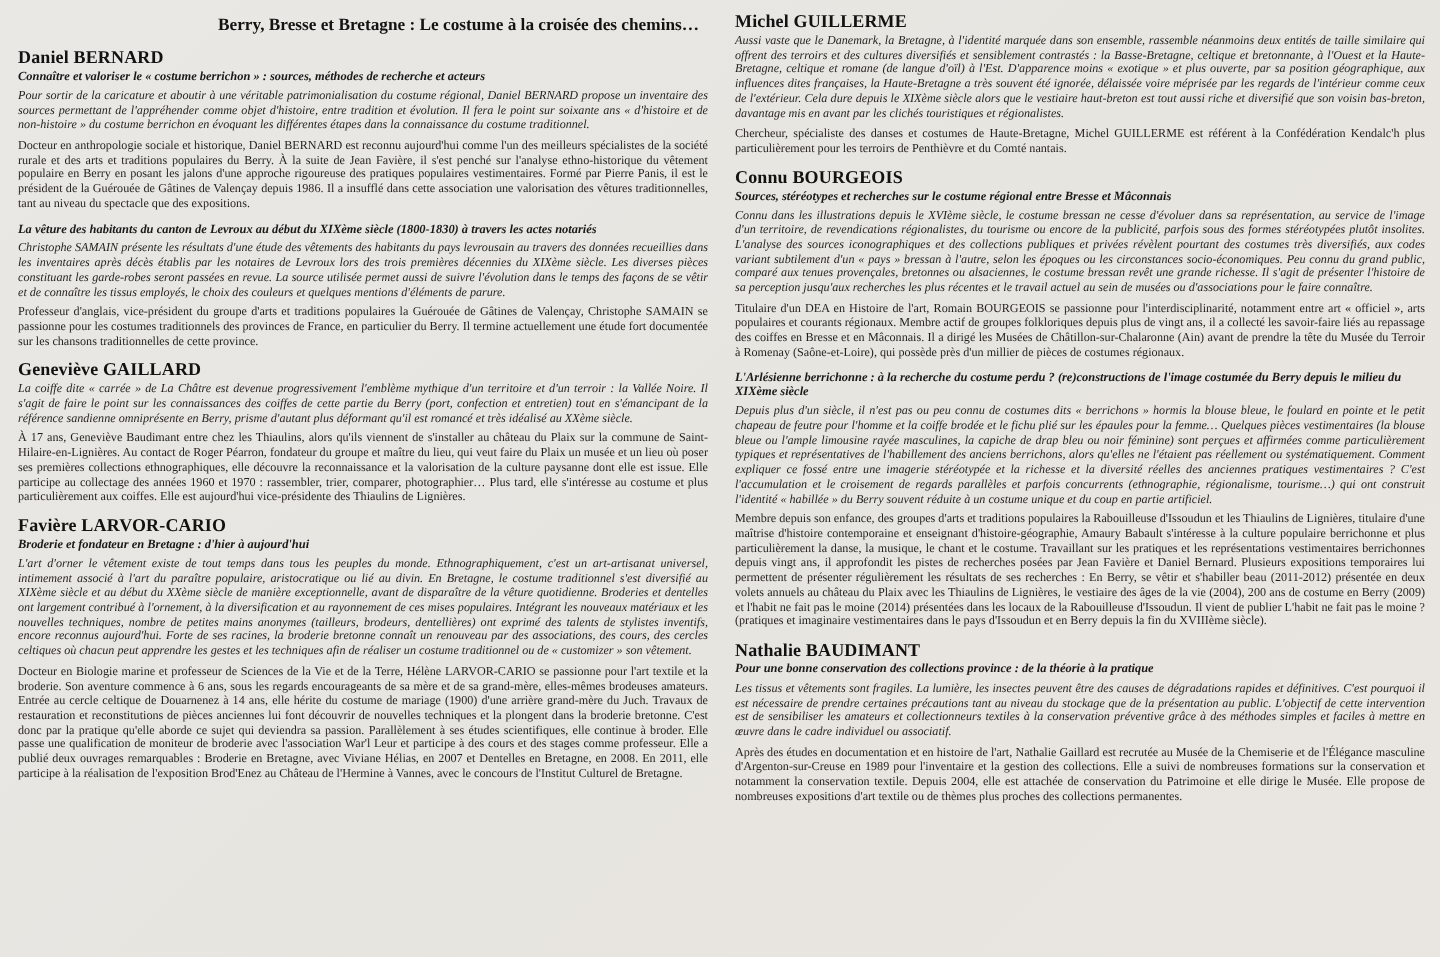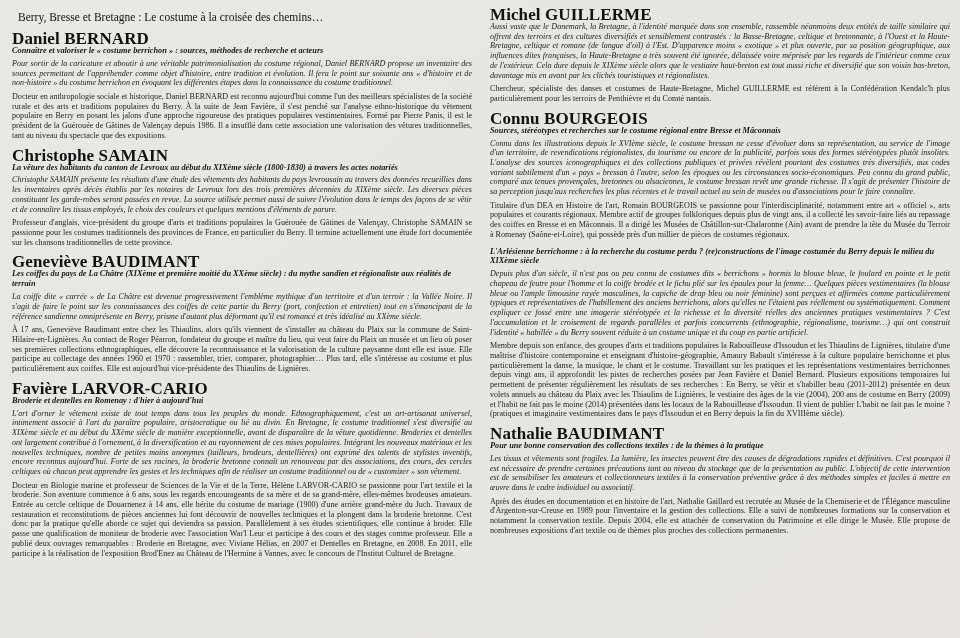--- a/index.html
+++ b/index.html
@@ -14,31 +14,31 @@
     background: linear-gradient(135deg, #eae8e4 0%, #e7e5e0 55%, #e9e6e1 100%);
     box-sizing: border-box;
     padding: 8px 10px 6px 12px;
     display: flex;
     gap: 18px;
     overflow: hidden;
     color: #1d1c1a;
   }
   .col { width: 460px; flex: 0 0 460px; }
   .doc-title {
-    text-align: left;
-    font-weight: normal;
+    text-align: right;
+    font-weight: bold;
     font-size: 11.5px;
     line-height: 14px;
     margin: 2px 6px 8px 6px;
     color: #141312;
   }
   .section { margin-bottom: 7px; }
   .speaker {
     font-weight: bold;
-    font-size: 17px;
+    font-size: 12px;
     line-height: 13px;
     margin: 8px 0 1px 0;
     color: #131211;
     letter-spacing: 0.1px;
   }
   .talk-title {
     font-weight: bold;
     font-style: italic;
     font-size: 8.3px;
     line-height: 9.9px;
@@ -66,36 +66,34 @@
     </div>
 
     <div class="section first-section">
       <div class="speaker">Daniel BERNARD</div>
       <div class="talk-title">Connaître et valoriser le « costume berrichon » : sources, méthodes de recherche et acteurs</div>
       <p class="abstract">Pour sortir de la caricature et aboutir à une véritable patrimonialisation du costume régional, Daniel BERNARD propose un inventaire des sources permettant de l'appréhender comme objet d'histoire, entre tradition et évolution. Il fera le point sur soixante ans « d'histoire et de non-histoire » du costume berrichon en évoquant les différentes étapes dans la connaissance du costume traditionnel.</p>
       <p class="bio">Docteur en anthropologie sociale et historique, Daniel BERNARD est reconnu aujourd'hui comme l'un des meilleurs spécialistes de la société rurale et des arts et traditions populaires du Berry. À la suite de Jean Favière, il s'est penché sur l'analyse ethno-historique du vêtement populaire en Berry en posant les jalons d'une approche rigoureuse des pratiques populaires vestimentaires. Formé par Pierre Panis, il est le président de la Guérouée de Gâtines de Valençay depuis 1986. Il a insufflé dans cette association une valorisation des vêtures traditionnelles, tant au niveau du spectacle que des expositions.</p>
     </div>
 
     <div class="section">
-      <div class="speaker">Christophe SAMAIN</div>
       <div class="talk-title">La vêture des habitants du canton de Levroux au début du XIXème siècle (1800-1830) à travers les actes notariés</div>
       <p class="abstract">Christophe SAMAIN présente les résultats d'une étude des vêtements des habitants du pays levrousain au travers des données recueillies dans les inventaires après décès établis par les notaires de Levroux lors des trois premières décennies du XIXème siècle. Les diverses pièces constituant les garde-robes seront passées en revue. La source utilisée permet aussi de suivre l'évolution dans le temps des façons de se vêtir et de connaître les tissus employés, le choix des couleurs et quelques mentions d'éléments de parure.</p>
       <p class="bio">Professeur d'anglais, vice-président du groupe d'arts et traditions populaires la Guérouée de Gâtines de Valençay, Christophe SAMAIN se passionne pour les costumes traditionnels des provinces de France, en particulier du Berry. Il termine actuellement une étude fort documentée sur les chansons traditionnelles de cette province.</p>
     </div>
 
     <div class="section">
-      <div class="speaker">Geneviève BAUDIMANT</div>
-      <div class="talk-title">Les coiffes du pays de La Châtre (XIXème et première moitié du XXème siècle) : du mythe sandien et régionaliste aux réalités de terrain</div>
+      <div class="speaker">Geneviève GAILLARD</div>
       <p class="abstract">La coiffe dite « carrée » de La Châtre est devenue progressivement l'emblème mythique d'un territoire et d'un terroir : la Vallée Noire. Il s'agit de faire le point sur les connaissances des coiffes de cette partie du Berry (port, confection et entretien) tout en s'émancipant de la référence sandienne omniprésente en Berry, prisme d'autant plus déformant qu'il est romancé et très idéalisé au XXème siècle.</p>
       <p class="bio">À 17 ans, Geneviève Baudimant entre chez les Thiaulins, alors qu'ils viennent de s'installer au château du Plaix sur la commune de Saint-Hilaire-en-Lignières. Au contact de Roger Péarron, fondateur du groupe et maître du lieu, qui veut faire du Plaix un musée et un lieu où poser ses premières collections ethnographiques, elle découvre la reconnaissance et la valorisation de la culture paysanne dont elle est issue. Elle participe au collectage des années 1960 et 1970 : rassembler, trier, comparer, photographier… Plus tard, elle s'intéresse au costume et plus particulièrement aux coiffes. Elle est aujourd'hui vice-présidente des Thiaulins de Lignières.</p>
     </div>
 
     <div class="section">
       <div class="speaker">Favière LARVOR-CARIO</div>
-      <div class="talk-title">Broderie et dentelles en Romenay : d'hier à aujourd'hui</div>
+      <div class="talk-title">Broderie et fondateur en Bretagne : d'hier à aujourd'hui</div>
       <p class="abstract">L'art d'orner le vêtement existe de tout temps dans tous les peuples du monde. Ethnographiquement, c'est un art-artisanat universel, intimement associé à l'art du paraître populaire, aristocratique ou lié au divin. En Bretagne, le costume traditionnel s'est diversifié au XIXème siècle et au début du XXème siècle de manière exceptionnelle, avant de disparaître de la vêture quotidienne. Broderies et dentelles ont largement contribué à l'ornement, à la diversification et au rayonnement de ces mises populaires. Intégrant les nouveaux matériaux et les nouvelles techniques, nombre de petites mains anonymes (tailleurs, brodeurs, dentellières) ont exprimé des talents de stylistes inventifs, encore reconnus aujourd'hui. Forte de ses racines, la broderie bretonne connaît un renouveau par des associations, des cours, des cercles celtiques où chacun peut apprendre les gestes et les techniques afin de réaliser un costume traditionnel ou de « customizer » son vêtement.</p>
       <p class="bio">Docteur en Biologie marine et professeur de Sciences de la Vie et de la Terre, Hélène LARVOR-CARIO se passionne pour l'art textile et la broderie. Son aventure commence à 6 ans, sous les regards encourageants de sa mère et de sa grand-mère, elles-mêmes brodeuses amateurs. Entrée au cercle celtique de Douarnenez à 14 ans, elle hérite du costume de mariage (1900) d'une arrière grand-mère du Juch. Travaux de restauration et reconstitutions de pièces anciennes lui font découvrir de nouvelles techniques et la plongent dans la broderie bretonne. C'est donc par la pratique qu'elle aborde ce sujet qui deviendra sa passion. Parallèlement à ses études scientifiques, elle continue à broder. Elle passe une qualification de moniteur de broderie avec l'association War'l Leur et participe à des cours et des stages comme professeur. Elle a publié deux ouvrages remarquables : Broderie en Bretagne, avec Viviane Hélias, en 2007 et Dentelles en Bretagne, en 2008. En 2011, elle participe à la réalisation de l'exposition Brod'Enez au Château de l'Hermine à Vannes, avec le concours de l'Institut Culturel de Bretagne.</p>
     </div>
   </div>
 
   <div class="col">
     <div class="section first-section">
       <div class="speaker">Michel GUILLERME</div>
       <p class="abstract">Aussi vaste que le Danemark, la Bretagne, à l'identité marquée dans son ensemble, rassemble néanmoins deux entités de taille similaire qui offrent des terroirs et des cultures diversifiés et sensiblement contrastés : la Basse-Bretagne, celtique et bretonnante, à l'Ouest et la Haute-Bretagne, celtique et romane (de langue d'oïl) à l'Est. D'apparence moins « exotique » et plus ouverte, par sa position géographique, aux influences dites françaises, la Haute-Bretagne a très souvent été ignorée, délaissée voire méprisée par les regards de l'intérieur comme ceux de l'extérieur. Cela dure depuis le XIXème siècle alors que le vestiaire haut-breton est tout aussi riche et diversifié que son voisin bas-breton, davantage mis en avant par les clichés touristiques et régionalistes.</p>
       <p class="bio">Chercheur, spécialiste des danses et costumes de Haute-Bretagne, Michel GUILLERME est référent à la Confédération Kendalc'h plus particulièrement pour les terroirs de Penthièvre et du Comté nantais.</p>
@@ -109,19 +107,19 @@
     </div>
 
     <div class="section">
       <div class="talk-title">L'Arlésienne berrichonne : à la recherche du costume perdu ? (re)constructions de l'image costumée du Berry depuis le milieu du XIXème siècle</div>
       <p class="abstract">Depuis plus d'un siècle, il n'est pas ou peu connu de costumes dits « berrichons » hormis la blouse bleue, le foulard en pointe et le petit chapeau de feutre pour l'homme et la coiffe brodée et le fichu plié sur les épaules pour la femme… Quelques pièces vestimentaires (la blouse bleue ou l'ample limousine rayée masculines, la capiche de drap bleu ou noir féminine) sont perçues et affirmées comme particulièrement typiques et représentatives de l'habillement des anciens berrichons, alors qu'elles ne l'étaient pas réellement ou systématiquement. Comment expliquer ce fossé entre une imagerie stéréotypée et la richesse et la diversité réelles des anciennes pratiques vestimentaires ? C'est l'accumulation et le croisement de regards parallèles et parfois concurrents (ethnographie, régionalisme, tourisme…) qui ont construit l'identité « habillée » du Berry souvent réduite à un costume unique et du coup en partie artificiel.</p>
       <p class="bio">Membre depuis son enfance, des groupes d'arts et traditions populaires la Rabouilleuse d'Issoudun et les Thiaulins de Lignières, titulaire d'une maîtrise d'histoire contemporaine et enseignant d'histoire-géographie, Amaury Babault s'intéresse à la culture populaire berrichonne et plus particulièrement la danse, la musique, le chant et le costume. Travaillant sur les pratiques et les représentations vestimentaires berrichonnes depuis vingt ans, il approfondit les pistes de recherches posées par Jean Favière et Daniel Bernard. Plusieurs expositions temporaires lui permettent de présenter régulièrement les résultats de ses recherches : En Berry, se vêtir et s'habiller beau (2011-2012) présentée en deux volets annuels au château du Plaix avec les Thiaulins de Lignières, le vestiaire des âges de la vie (2004), 200 ans de costume en Berry (2009) et l'habit ne fait pas le moine (2014) présentées dans les locaux de la Rabouilleuse d'Issoudun. Il vient de publier L'habit ne fait pas le moine ? (pratiques et imaginaire vestimentaires dans le pays d'Issoudun et en Berry depuis la fin du XVIIIème siècle).</p>
     </div>
 
     <div class="section">
       <div class="speaker">Nathalie BAUDIMANT</div>
-      <div class="talk-title">Pour une bonne conservation des collections textiles : de la thèmes à la pratique</div>
+      <div class="talk-title">Pour une bonne conservation des collections province : de la théorie à la pratique</div>
       <p class="abstract">Les tissus et vêtements sont fragiles. La lumière, les insectes peuvent être des causes de dégradations rapides et définitives. C'est pourquoi il est nécessaire de prendre certaines précautions tant au niveau du stockage que de la présentation au public. L'objectif de cette intervention est de sensibiliser les amateurs et collectionneurs textiles à la conservation préventive grâce à des méthodes simples et faciles à mettre en œuvre dans le cadre individuel ou associatif.</p>
       <p class="bio">Après des études en documentation et en histoire de l'art, Nathalie Gaillard est recrutée au Musée de la Chemiserie et de l'Élégance masculine d'Argenton-sur-Creuse en 1989 pour l'inventaire et la gestion des collections. Elle a suivi de nombreuses formations sur la conservation et notamment la conservation textile. Depuis 2004, elle est attachée de conservation du Patrimoine et elle dirige le Musée. Elle propose de nombreuses expositions d'art textile ou de thèmes plus proches des collections permanentes.</p>
     </div>
   </div>
 
 </div>
 
 </body></html>

